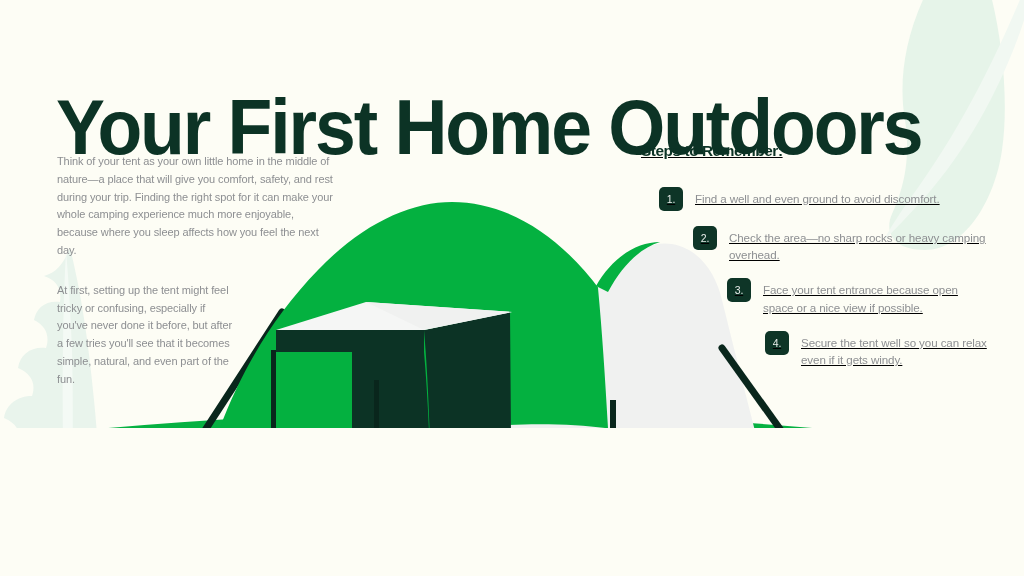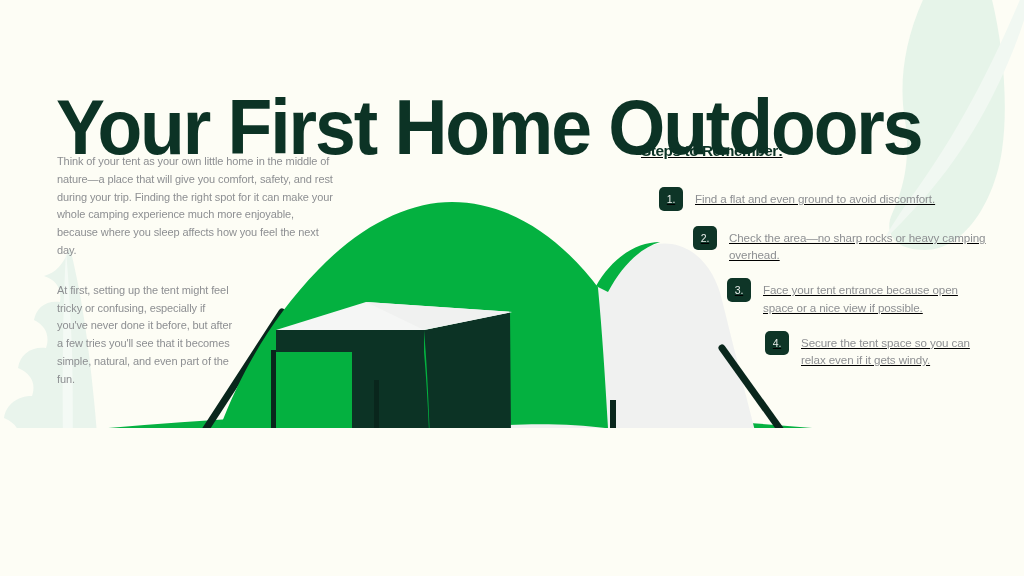--- a/index.html
+++ b/index.html
@@ -183,33 +183,33 @@
     <div class="left-col">
       <p class="para">Think of your tent as your own little home in the middle of nature—a place that will give you comfort, safety, and rest during your trip. Finding the right spot for it can make your whole camping experience much more enjoyable, because where you sleep affects how you feel the next day.</p>
       <p class="para">At first, setting up the tent might feel tricky or confusing, especially if you've never done it before, but after a few tries you'll see that it becomes simple, natural, and even part of the fun.</p>
     </div>
 
     <div class="right-col">
       <div class="steps-heading">Steps to Remember:</div>
 
       <div class="step step-1">
         <div class="badge">1.</div>
-        <div class="step-text">Find a flat and even ground to avoid discomfort.</div>
+        <div class="step-text">Find a well and even ground to avoid discomfort.</div>
       </div>
 
       <div class="step step-2">
         <div class="badge">2.</div>
         <div class="step-text">Check the area—no sharp rocks or heavy camping overhead.</div>
       </div>
 
       <div class="step step-3">
         <div class="badge">3.</div>
         <div class="step-text">Face your tent entrance because open space or a nice view if possible.</div>
       </div>
 
       <div class="step step-4">
         <div class="badge">4.</div>
-        <div class="step-text">Secure the tent space so you can relax even if it gets windy.</div>
+        <div class="step-text">Secure the tent well so you can relax even if it gets windy.</div>
       </div>
     </div>
 
   </div>
 </div>
 
 </body></html>

